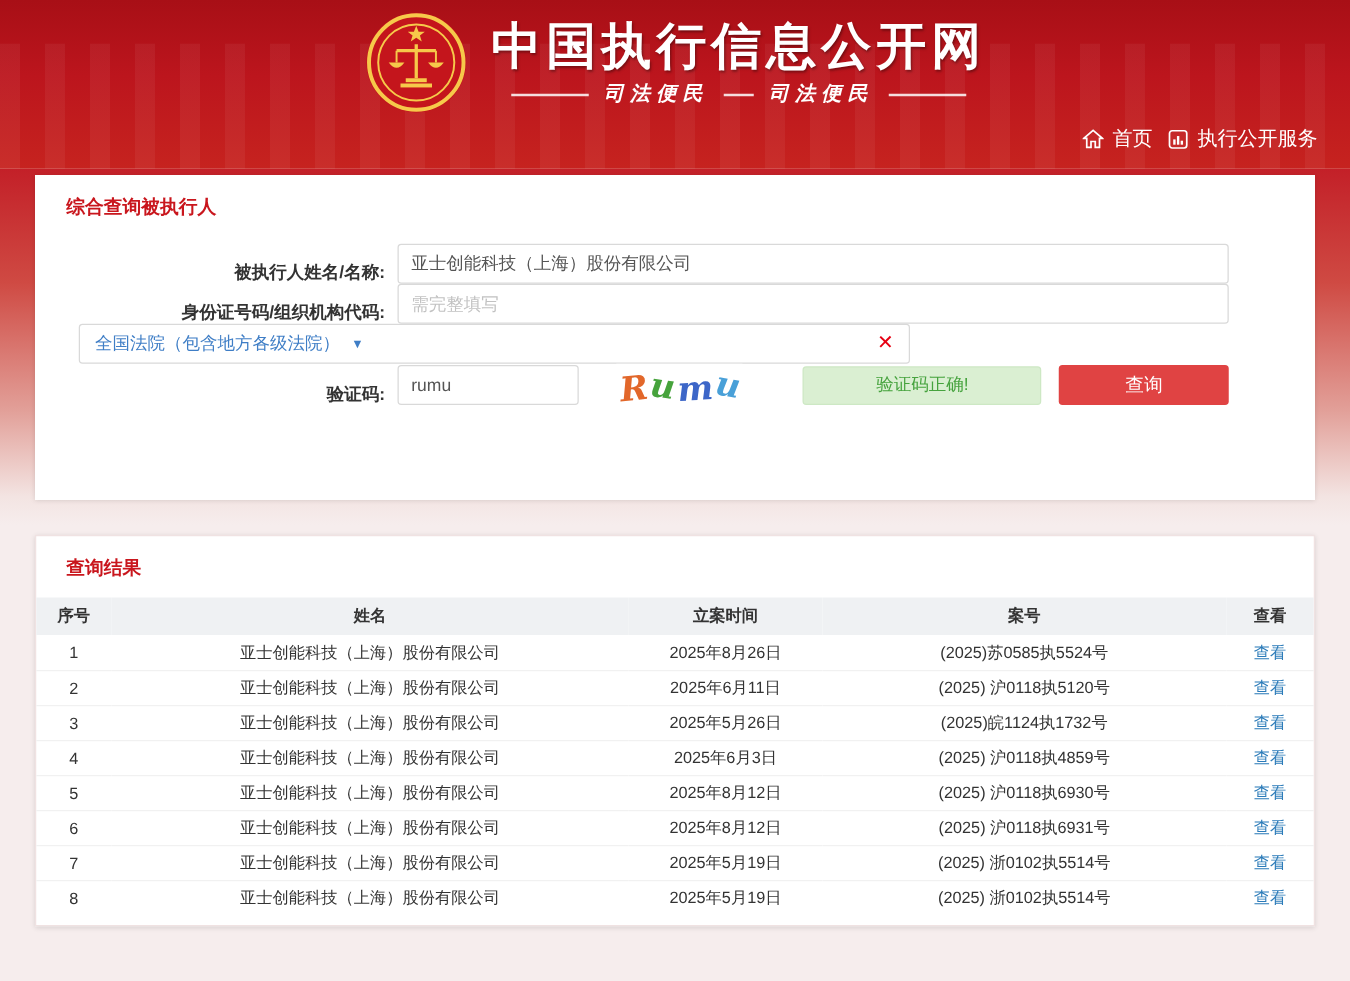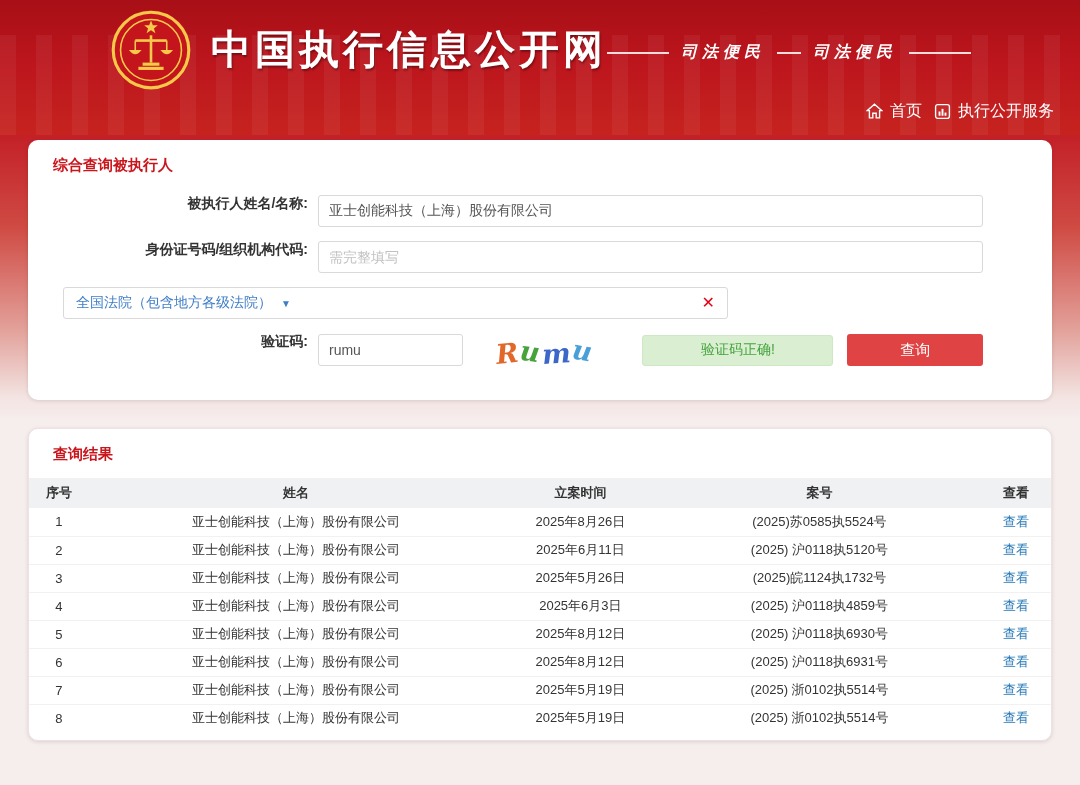--- a/index.html
+++ b/index.html
@@ -22,45 +22,45 @@
     height:135px;position:relative;
     background:linear-gradient(180deg,#a80f16 0%,#bc151d 45%,#c6231f 100%);
   }
   .header::after{
     content:"";position:absolute;left:0;right:0;bottom:0;height:100px;
     background:repeating-linear-gradient(90deg,rgba(255,255,255,0.05) 0 16px,rgba(255,255,255,0) 16px 36px);
     pointer-events:none;
   }
   .brand{display:flex;justify-content:center;align-items:center;gap:18px;padding-top:8px;position:relative;z-index:2}
   .emblem{width:84px;height:84px;flex:0 0 auto}
-  .brand-text{display:flex;flex-direction:row;align-items:center}
+  .brand-text{display:flex;flex-direction:column;align-items:center}
   .site-title{
     font-size:40px;font-weight:bold;color:#fff;letter-spacing:4px;
     font-family:"Liberation Serif","DejaVu Serif",serif;
     text-shadow:1px 2px 2px rgba(0,0,0,.35);line-height:1.15;
   }
   .slogan{
     display:flex;align-items:center;justify-content:center;gap:12px;
     color:#fff;font-size:16px;margin-top:5px;letter-spacing:5px;
     font-family:"Liberation Serif","DejaVu Serif",serif;font-style:italic;font-weight:bold;
   }
   .slogan-line{height:2px;width:62px;background:rgba(255,255,255,.85)}
   .slogan-line.short{width:24px}
   .header-nav{position:absolute;right:26px;bottom:13px;display:flex;gap:12px;z-index:3}
   .nav-item{display:flex;align-items:center;gap:7px;color:#fff;font-size:16px;text-decoration:none;cursor:pointer}
   .nav-item svg{width:17px;height:17px}
   
   .hero{
     height:285px;
     background:linear-gradient(180deg,#c32028 0%,#cf4a43 32%,#e2a099 68%,#f3e4e2 92%,#f6eded 100%);
   }
-  .card{background:#fff;border-radius:10px;margin:0 28px;box-shadow:0 1px 4px rgba(0,0,0,.12)}
+  .card{background:#fff;border-radius:0;margin:0 28px;box-shadow:0 1px 4px rgba(0,0,0,.12)}
   .form-card{position:relative;top:5px;height:260px;padding:16px 25px 24px}
   .card-title{color:var(--accent-red);font-size:15px;font-weight:bold;margin:0 0 20px}
-  .form-row{display:flex;align-items:flex-start;margin-bottom:14px}
+  .form-row{display:flex;align-items:flex-end;margin-bottom:0}
   .form-label{width:255px;text-align:right;font-weight:bold;font-size:14px;color:#333;flex:0 0 auto}
   .field{margin-left:10px}
   .text-input{height:32px;border:1px solid #d9d9d9;border-radius:3px;padding:0 10px;font-size:14px;color:#555;outline:none;background:#fff}
   .text-input::placeholder{color:#c2c2c2}
   .wide{width:665px}
   .court-box{width:665px;height:32px;border:1px solid #d9d9d9;border-radius:3px;display:flex;align-items:center;padding:0 12px;cursor:pointer;background:#fff}
   .court-value{color:var(--court-blue);font-size:14px}
   .caret{color:var(--court-blue);font-size:10px;margin-left:9px}
   .clear-x{margin-left:auto;color:#e60012;font-weight:bold;font-size:16px;cursor:pointer;line-height:1}
   .captcha-field{display:flex;align-items:center;width:665px;margin-left:10px}

